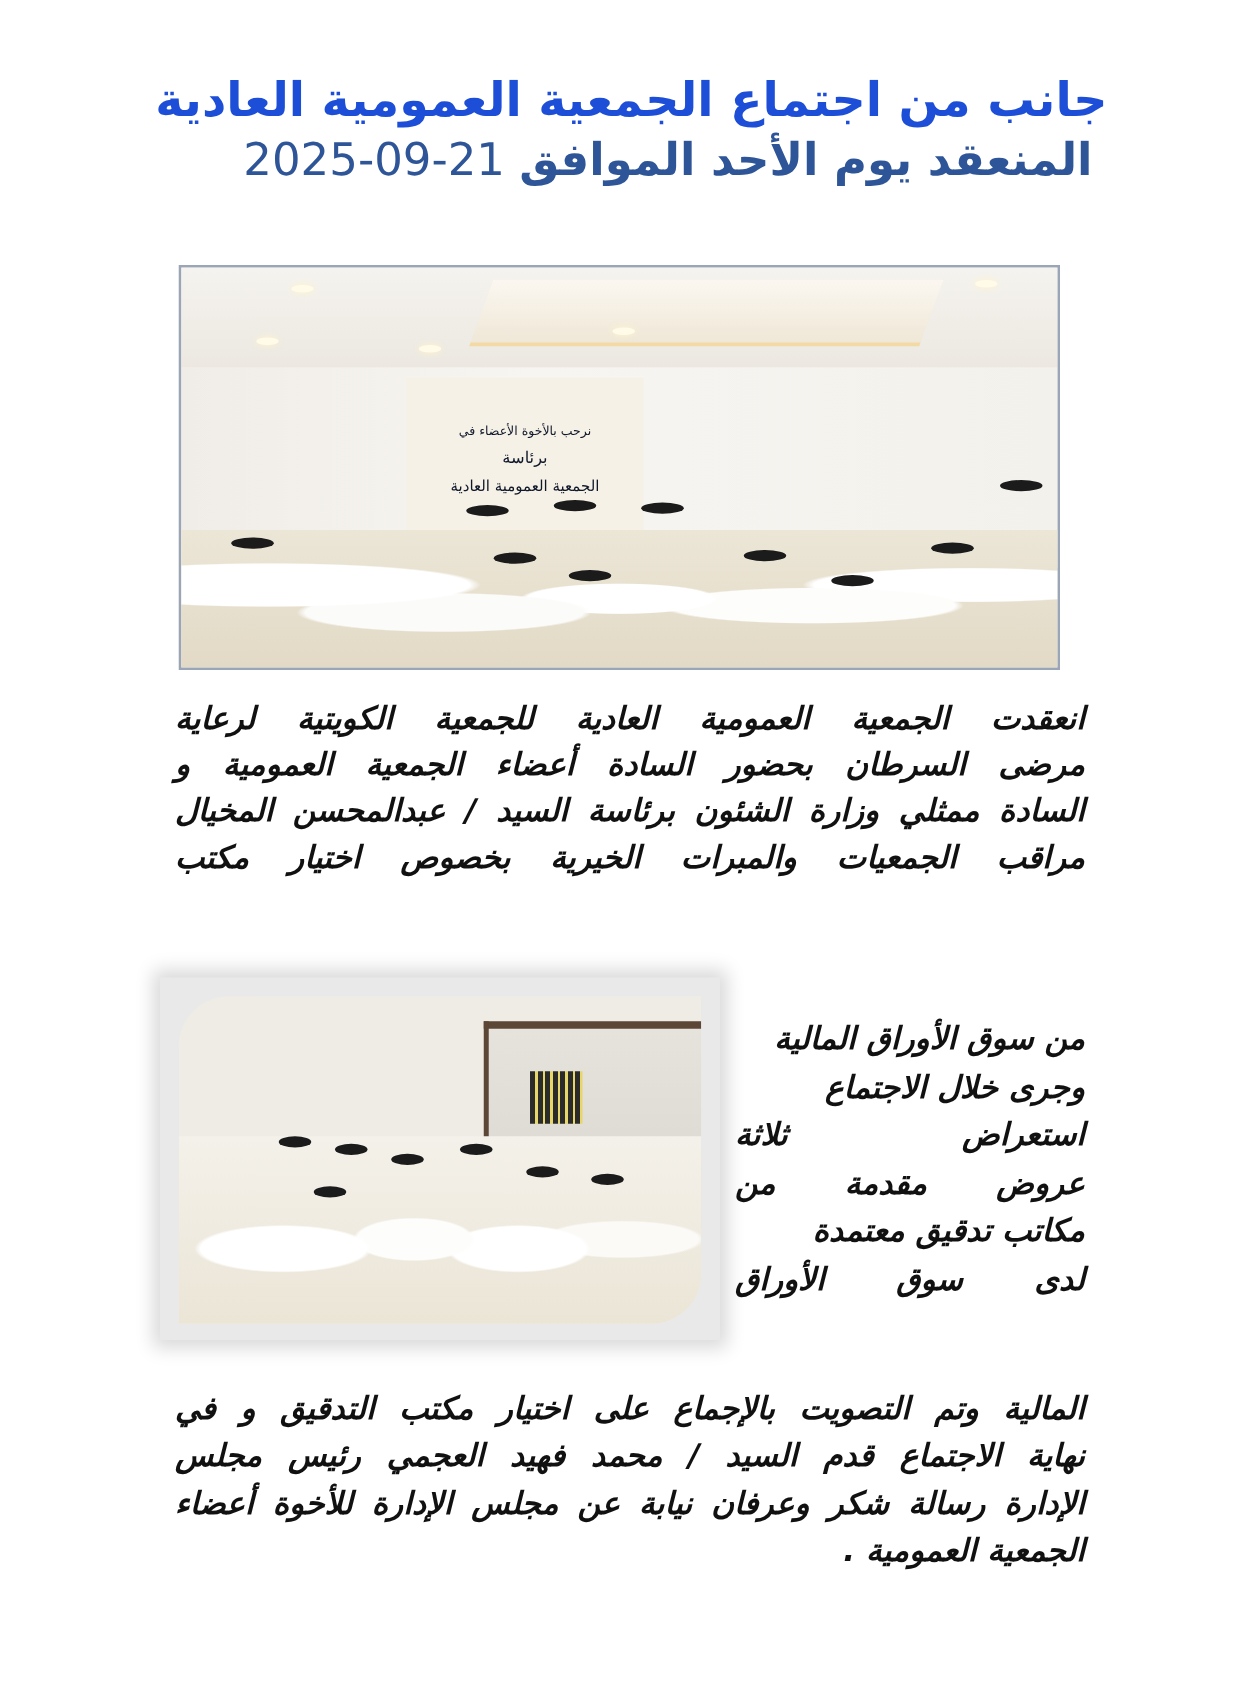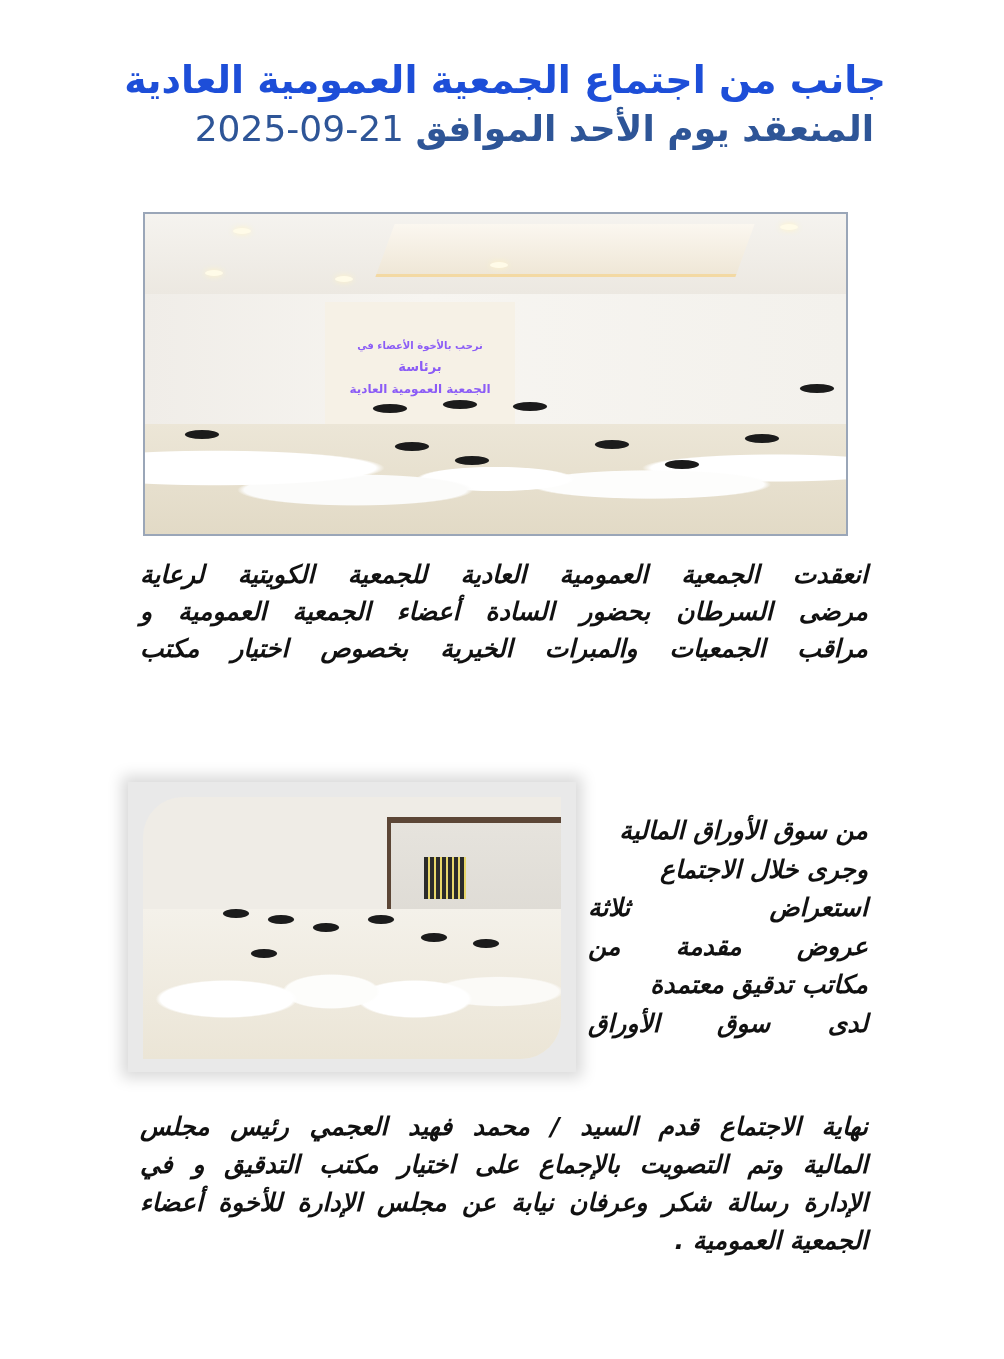--- a/index.html
+++ b/index.html
@@ -18,21 +18,21 @@
 
     
     .photo1 { position: absolute; left: 143px; top: 212px; width: 705px; height: 324px;
               border: 2px solid #9aa6b8; box-sizing: border-box; overflow: hidden; background: #f2efe8; }
     .ceiling { position: absolute; left: 0; top: 0; width: 100%; height: 80px; background: linear-gradient(#f5f3ef, #ece8e1); }
     .cove { position: absolute; left: 240px; top: 10px; width: 360px; height: 50px; border-bottom: 3px solid #f3d9a3;
             transform: skewX(-20deg); background: linear-gradient(#fbf7f0,#efe7d7); }
     .light { position: absolute; width: 18px; height: 6px; border-radius: 50%; background: #fffbe8; box-shadow: 0 0 6px #fff4c9; }
     .wall { position: absolute; left: 0; top: 80px; width: 100%; height: 160px; background: linear-gradient(90deg, #f0ede8, #f7f5f1 40%, #f3f1ec); }
     .screen { position: absolute; left: 180px; top: 88px; width: 190px; height: 136px; background: #f6f1e6;
-              direction: rtl; text-align: center; color: #8b5cf6; font-weight: bold; }
+              direction: rtl; text-align: center; color: #0f172a; font-weight: normal; }
     .screen .l1 { font-size: 10px; margin-top: 38px; }
     .screen .l2 { font-size: 13px; margin-top: 8px; }
     .screen .l3 { font-size: 12px; margin-top: 8px; }
     .table1 { position: absolute; left: 178px; top: 228px; width: 330px; height: 40px; background: linear-gradient(#e8d9b5,#d7c39a); border-radius: 3px; }
     .crowd { position: absolute; left: 0; bottom: 0; width: 100%; height: 110px;
              background: radial-gradient(ellipse at 10% 40%, #ffffff 0 18%, transparent 19%),
                          radial-gradient(ellipse at 30% 60%, #fbfbfa 0 16%, transparent 17%),
                          radial-gradient(ellipse at 50% 50%, #ffffff 0 15%, transparent 16%),
                          radial-gradient(ellipse at 72% 55%, #fdfdfc 0 16%, transparent 17%),
                          radial-gradient(ellipse at 90% 40%, #ffffff 0 14%, transparent 15%),
@@ -102,20 +102,21 @@
     <div class="head" style="left:310px;top:242px"></div>
     <div class="head" style="left:450px;top:226px"></div>
     <div class="head" style="left:520px;top:246px"></div>
     <div class="head" style="left:600px;top:220px"></div>
     <div class="head" style="left:655px;top:170px"></div>
   </div>
 
   <div class="para p1">
     <span class="line">انعقدت الجمعية العمومية العادية للجمعية الكويتية لرعاية</span>
     <span class="line">مرضى السرطان بحضور السادة أعضاء الجمعية العمومية و</span>
+    <span class="line">السادة ممثلي وزارة الشئون برئاسة السيد / عبدالمحسن المخيال</span>
     <span class="line">مراقب الجمعيات والمبرات الخيرية بخصوص اختيار مكتب</span>
   </div>
 
   <div class="photo2-frame"></div>
   <div class="photo2">
     <div class="glass"></div>
     <div class="shelf"></div>
     <div class="seats"></div>
     <div class="head" style="left:80px;top:112px;width:26px"></div>
     <div class="head" style="left:125px;top:118px;width:26px"></div>
@@ -129,19 +130,19 @@
   <div class="para p2">
     <span class="line r">من سوق الأوراق المالية</span>
     <span class="line r">وجرى خلال الاجتماع</span>
     <span class="line">استعراض ثلاثة</span>
     <span class="line">عروض مقدمة من</span>
     <span class="line r">مكاتب تدقيق معتمدة</span>
     <span class="line">لدى سوق الأوراق</span>
   </div>
 
   <div class="para p3">
+    <span class="line">المالية وتم التصويت بالإجماع على اختيار مكتب التدقيق و في</span>
     <span class="line">نهاية الاجتماع قدم السيد / محمد فهيد العجمي رئيس مجلس</span>
-    <span class="line">المالية وتم التصويت بالإجماع على اختيار مكتب التدقيق و في</span>
     <span class="line">الإدارة رسالة شكر وعرفان نيابة عن مجلس الإدارة للأخوة أعضاء</span>
     <span class="line last">الجمعية العمومية .</span>
   </div>
 
 </div>
 
 </body></html>

